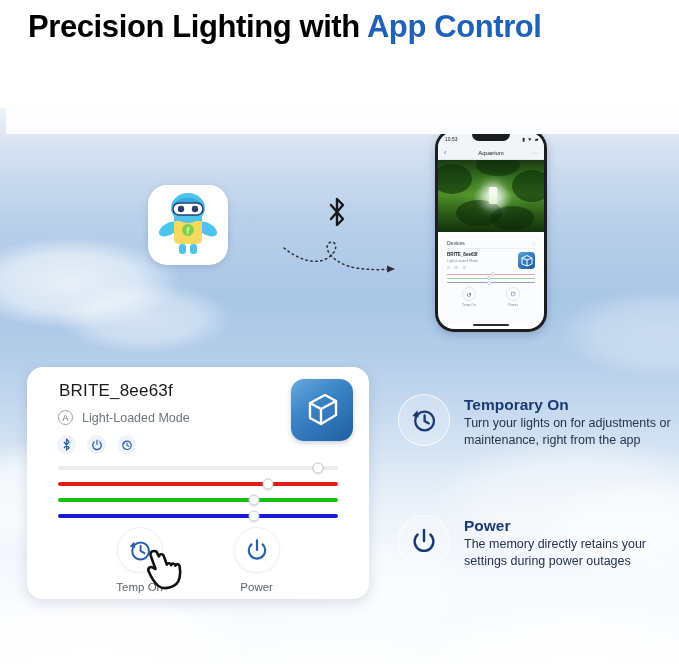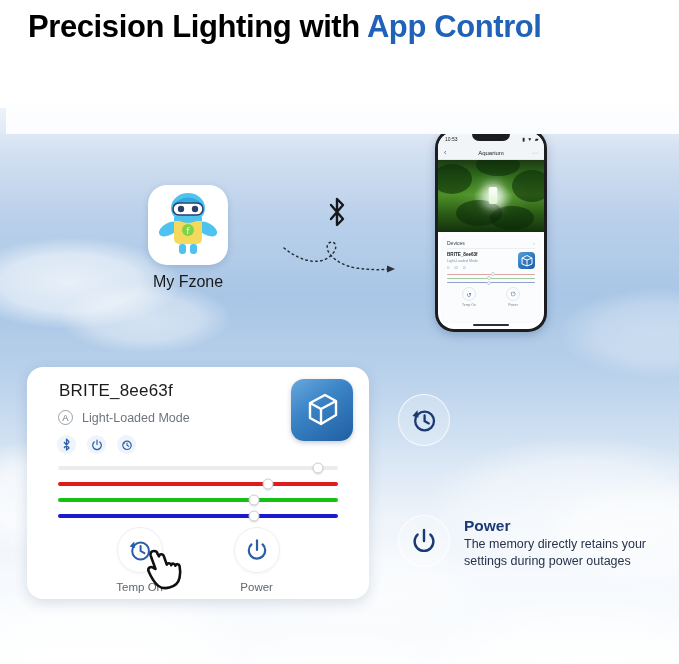--- a/index.html
+++ b/index.html
@@ -281,21 +281,20 @@
         <text x="40" y="49" font-size="8" text-anchor="middle" fill="#ffffff" font-family="DejaVu Sans">f</text>
         <ellipse cx="40" cy="23" rx="17" ry="15" fill="#4fc3ef"></ellipse>
         <path d="M23 21 Q40 4 57 21 Q40 12 23 21 Z" fill="#2fa9e0"></path>
         <rect x="25" y="18" width="30" height="12" rx="6" fill="#ffffff" stroke="#2b3f6b" stroke-width="1.6"></rect>
         <circle cx="33" cy="24" r="3.2" fill="#2b3f6b"></circle>
         <circle cx="47" cy="24" r="3.2" fill="#2b3f6b"></circle>
         <rect x="31" y="59" width="7" height="10" rx="3" fill="#4fc3ef"></rect>
         <rect x="42" y="59" width="7" height="10" rx="3" fill="#4fc3ef"></rect>
       </svg>
     </div>
-    <div class="app-label">My Fzone</div>
   </div>
 
   <div class="bt-glyph">
     <svg width="24" height="32" viewBox="0 0 24 32">
       <path d="M6 9 L18 23 L12 29 L12 3 L18 9 L6 23" fill="none" stroke="#15181c" stroke-width="2.4" stroke-linejoin="round" stroke-linecap="round"></path>
     </svg>
   </div>
 
   <div class="dot-arrow">
     <svg width="120" height="50" viewBox="0 0 120 50">
@@ -445,20 +444,22 @@
 
   <div class="callout co1">
     <div class="co-circ">
       <svg width="30" height="30" viewBox="0 0 30 30">
         <circle cx="15.6" cy="16" r="9.4" fill="none" stroke="#1b3a72" stroke-width="2.3"></circle>
         <path d="M15.6 10.4 L15.6 16 L19.8 18.4" fill="none" stroke="#1b3a72" stroke-width="2.3" stroke-linecap="round"></path>
         <path d="M3.4 11 L8.4 5.2 L9.6 12.6 Z" fill="#1b3a72"></path>
       </svg>
     </div>
     <div class="co-body">
+      <div class="co-title">Temporary On</div>
+      <div class="co-desc">Turn your lights on for adjustments or maintenance, right from the app</div>
     </div>
   </div>
 
   <div class="callout co2">
     <div class="co-circ">
       <svg width="30" height="30" viewBox="0 0 30 30">
         <path d="M8.6 8.6 A9.4 9.4 0 1 0 21.4 8.6" fill="none" stroke="#1b3a72" stroke-width="2.4" stroke-linecap="round"></path>
         <line x1="15" y1="4" x2="15" y2="15" stroke="#1b3a72" stroke-width="2.4" stroke-linecap="round"></line>
       </svg>
     </div>

